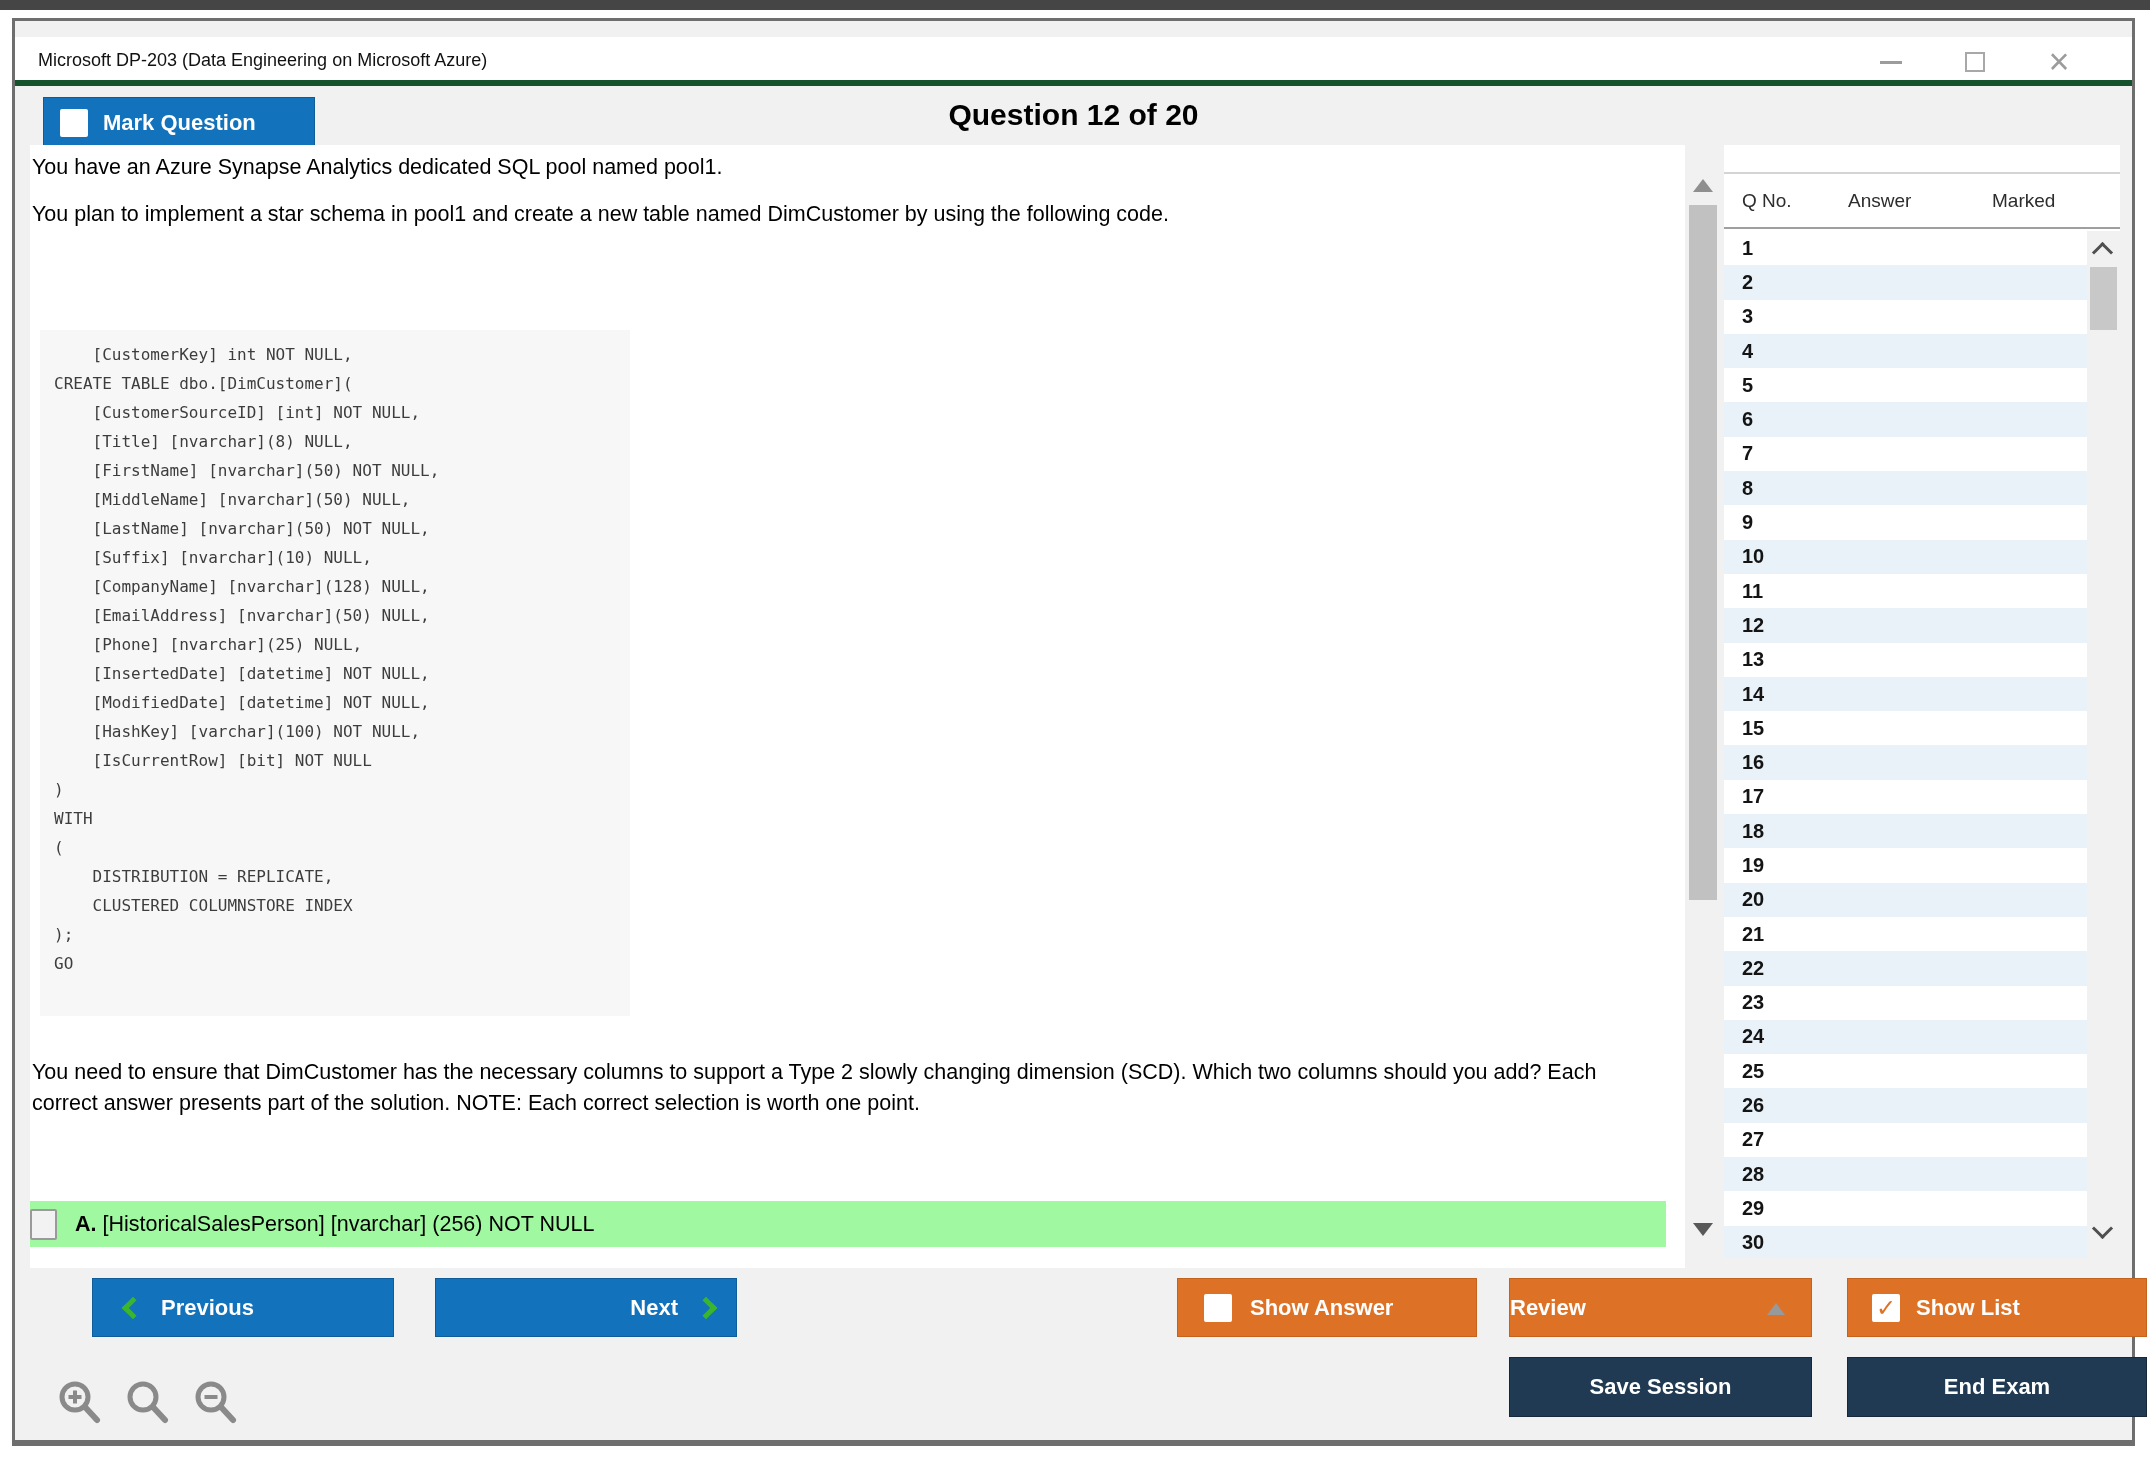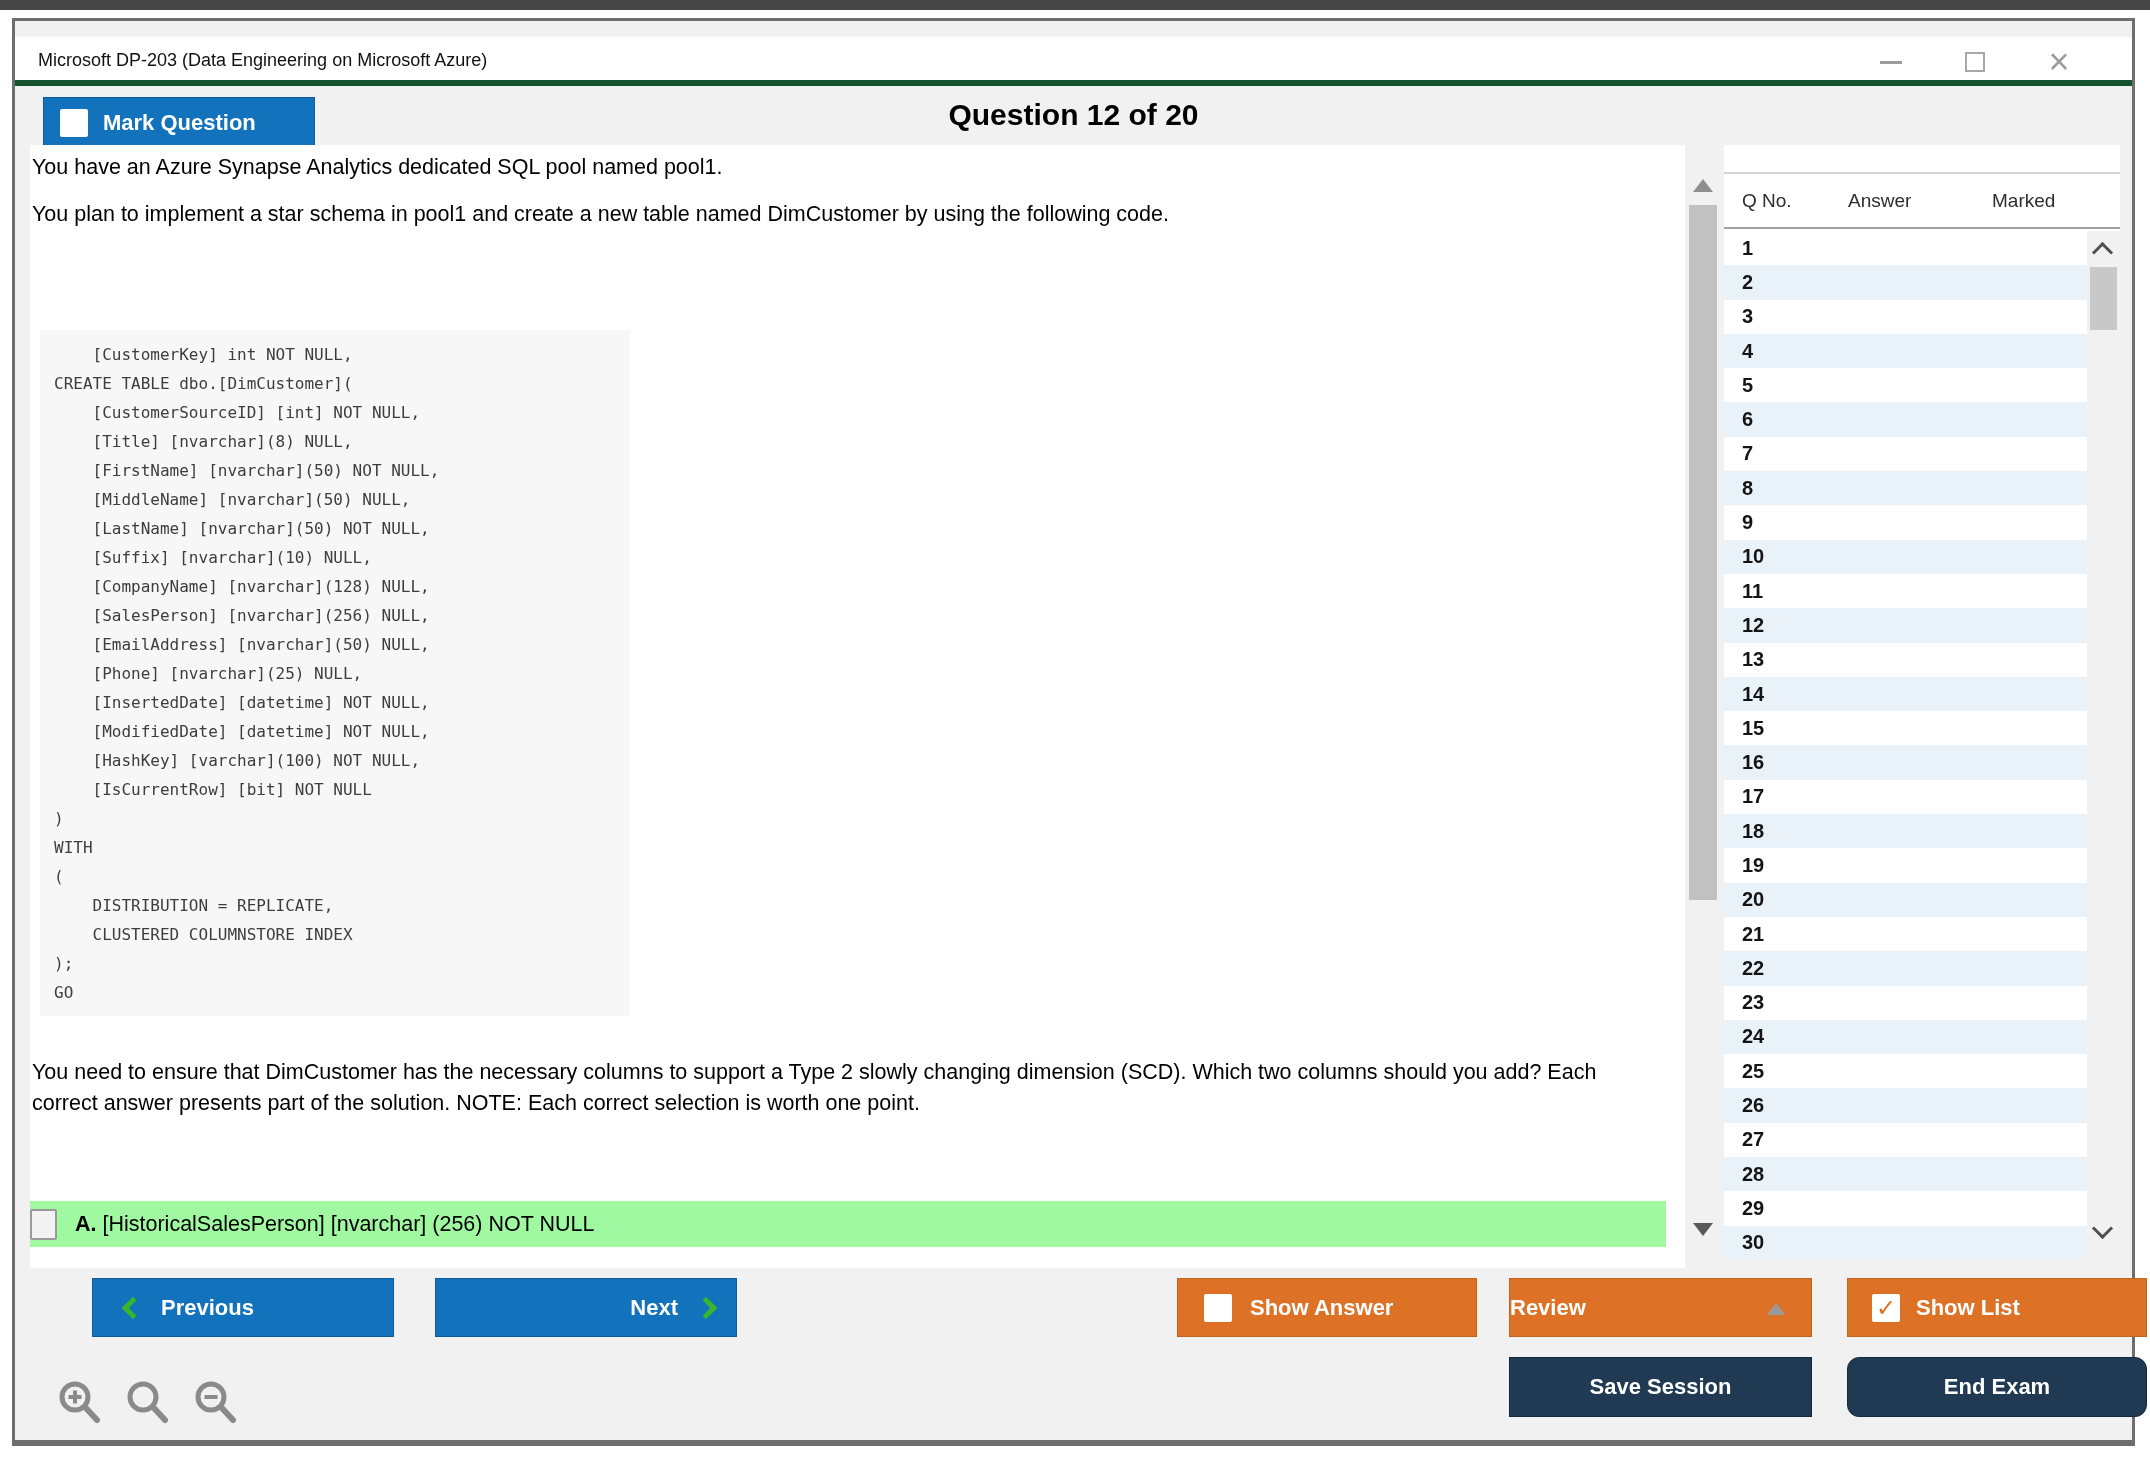--- a/index.html
+++ b/index.html
@@ -77,21 +77,21 @@
          font-size:22px; font-weight:700; cursor:default;margin-left:47px; }
   .btn-blue { background:#1272bb; border:1px solid #0e5d9a; }
   .btn-orange { background:#dd7226; border:1px solid #c4631d; font-weight:600; }
   .btn-navy { background:#1f3a52; border:1px solid #16293a; font-weight:600; justify-content:center; }
   .btn-previous { left:30px; top:1257px; width:302px; padding-left:32px; gap:20px; }
   .btn-next { left:373px; top:1257px; width:302px; justify-content:flex-end; padding-right:22px; gap:20px; }
   .btn-show-answer { left:1115px; top:1257px; width:300px; padding-left:26px; gap:18px; }
   .btn-review { left:1447px; top:1257px; width:303px; }
   .btn-show-list { left:1785px; top:1257px; width:300px; padding-left:24px; gap:16px; }
   .btn-save { left:1447px; top:1336px; width:303px; height:60px; }
-  .btn-end { left:1785px; top:1336px; width:300px; height:60px;border-radius:12px; }
+  .btn-end { left:1785px; top:1336px; width:300px; height:60px; }
 
   .chevron-green { width:16px; height:16px; border:solid #3cb52e; border-width:5px 5px 0 0; }
   .chevron-left { transform:rotate(-135deg); }
   .chevron-right { transform:rotate(45deg); }
   .footer-checkbox { width:28px; height:28px; background:#ffffff; border-radius:2px;
                      display:flex; align-items:center; justify-content:center; }
   .check-mark { color:#dd7226; font-size:24px; font-weight:700; line-height:24px; }
   .review-caret { position:absolute; right:26px; top:24px; width:0; height:0;
                   border-left:9px solid transparent; border-right:9px solid transparent;
                   border-bottom:12px solid #98999b; }
@@ -135,21 +135,20 @@
 
     <div class="code-line alt">    [CustomerKey] int NOT NULL,</div>
         <div class="code-line">CREATE TABLE dbo.[DimCustomer](</div>
         <div class="code-line">    [CustomerSourceID] [int] NOT NULL,</div>
         <div class="code-line alt">    [Title] [nvarchar](8) NULL,</div>
         <div class="code-line">    [FirstName] [nvarchar](50) NOT NULL,</div>
         <div class="code-line alt">    [MiddleName] [nvarchar](50) NULL,</div>
         <div class="code-line">    [LastName] [nvarchar](50) NOT NULL,</div>
         <div class="code-line alt">    [Suffix] [nvarchar](10) NULL,</div>
         <div class="code-line">    [CompanyName] [nvarchar](128) NULL,</div>
-        <div class="code-line alt">    [SalesPerson] [nvarchar](256) NULL,</div>
         <div class="code-line">    [EmailAddress] [nvarchar](50) NULL,</div>
         <div class="code-line alt">    [Phone] [nvarchar](25) NULL,</div>
         <div class="code-line">    [InsertedDate] [datetime] NOT NULL,</div>
         <div class="code-line alt">    [ModifiedDate] [datetime] NOT NULL,</div>
         <div class="code-line">    [HashKey] [varchar](100) NOT NULL,</div>
         <div class="code-line alt">    [IsCurrentRow] [bit] NOT NULL</div>
         <div class="code-line">)</div>
         <div class="code-line alt">WITH</div>
         <div class="code-line">(</div>
         <div class="code-line alt">    DISTRIBUTION = REPLICATE,</div>

